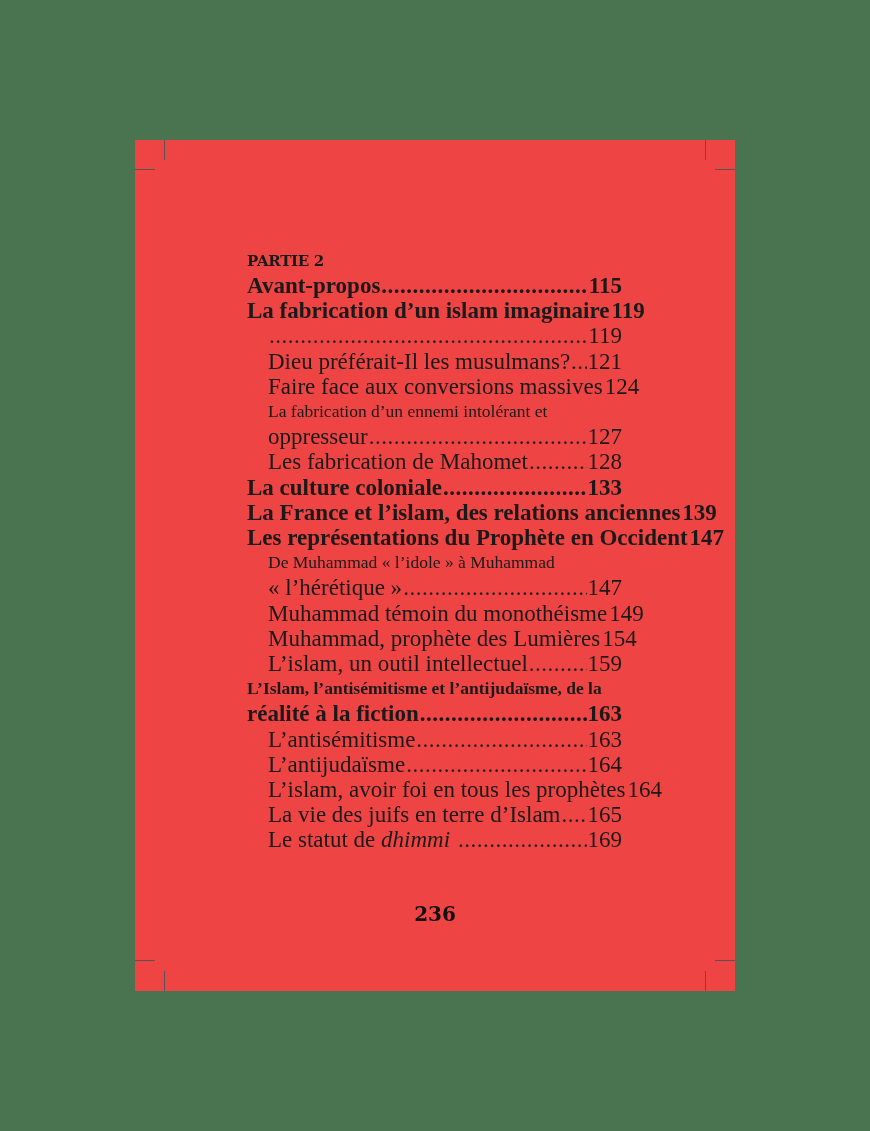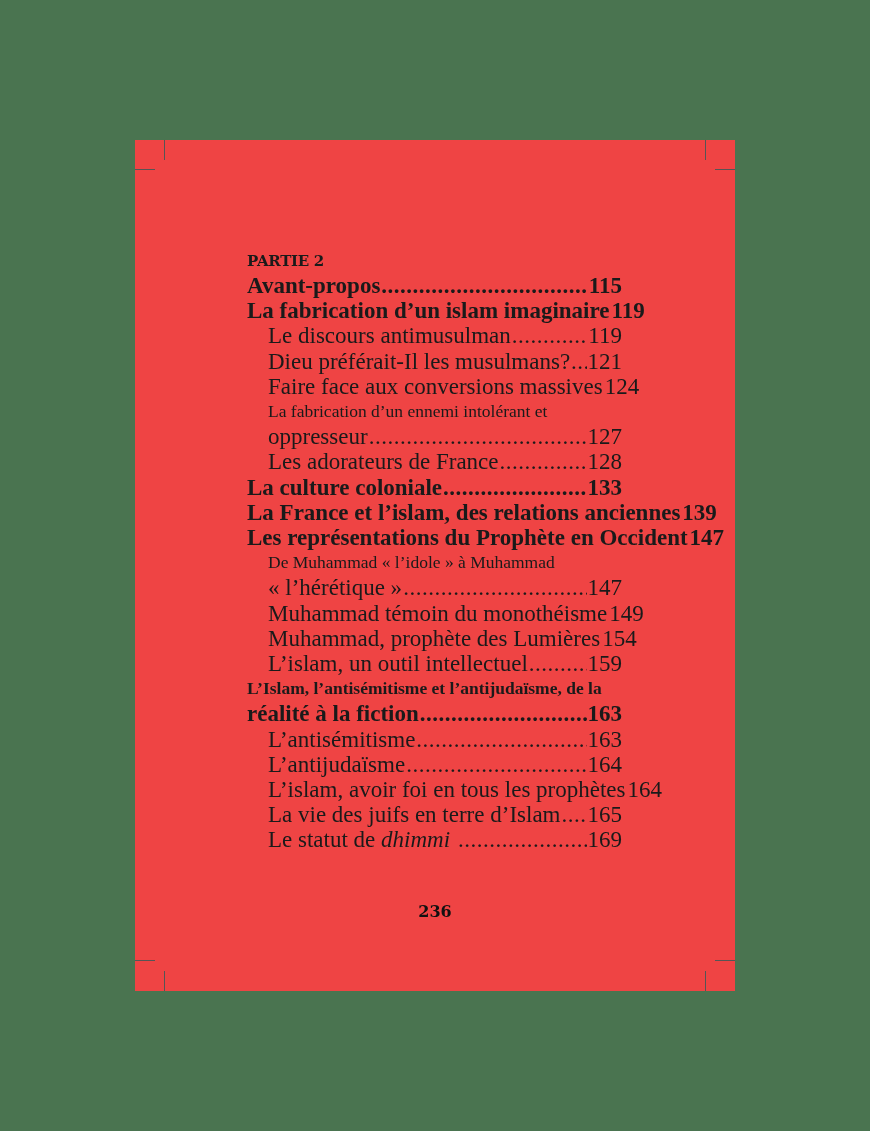--- a/index.html
+++ b/index.html
@@ -63,21 +63,21 @@
     font-size: 17.5px; line-height: 25.2px; white-space: nowrap;
   }
   .multi-wrap .entry.cont { padding-left: 0; }
   .folio {
     position: absolute;
     left: 0; width: 600px;
     top: 762px;
     text-align: center;
     font-family: "DejaVu Serif", serif;
     font-weight: bold;
-    font-size: 16px;
+    font-size: 20px;
     color: #111;
   }
   i.it { font-style: italic; }
 </style>
 </head>
 <body>
 
 <div class="page">
 
   <div class="crop v" style="left:29px; top:0;"></div>
@@ -96,21 +96,20 @@
       <span class="text">Avant-propos</span>
       <span class="dots"></span>
       <span class="page-num">115</span>
     </div>
     <div class="entry lvl1">
       <span class="text">La fabrication d’un islam imaginaire</span>
       <span class="dots"></span>
       <span class="page-num">119</span>
     </div>
     <div class="entry lvl2">
-      <span class="text">Le discours antimusulman</span>
       <span class="dots"></span>
       <span class="page-num">119</span>
     </div>
     <div class="entry lvl2">
       <span class="text">Dieu préférait-Il les musulmans?</span>
       <span class="dots"></span>
       <span class="page-num">121</span>
     </div>
     <div class="entry lvl2">
       <span class="text">Faire face aux conversions massives</span>
@@ -119,21 +118,21 @@
     </div>
     <div class="multi-wrap lvl2">
       <span class="first-line" style="display:block;">La fabrication d’un ennemi intolérant et</span>
       <div class="entry cont">
         <span class="text">oppresseur</span>
         <span class="dots"></span>
         <span class="page-num">127</span>
       </div>
     </div>
     <div class="entry lvl2">
-      <span class="text">Les adorateurs de France</span>
+      <span class="text">Les fabrication de Mahomet</span>
       <span class="dots"></span>
       <span class="page-num">128</span>
     </div>
     <div class="entry lvl1">
       <span class="text">La culture coloniale</span>
       <span class="dots"></span>
       <span class="page-num">133</span>
     </div>
     <div class="entry lvl1">
       <span class="text">La France et l’islam, des relations anciennes</span>

